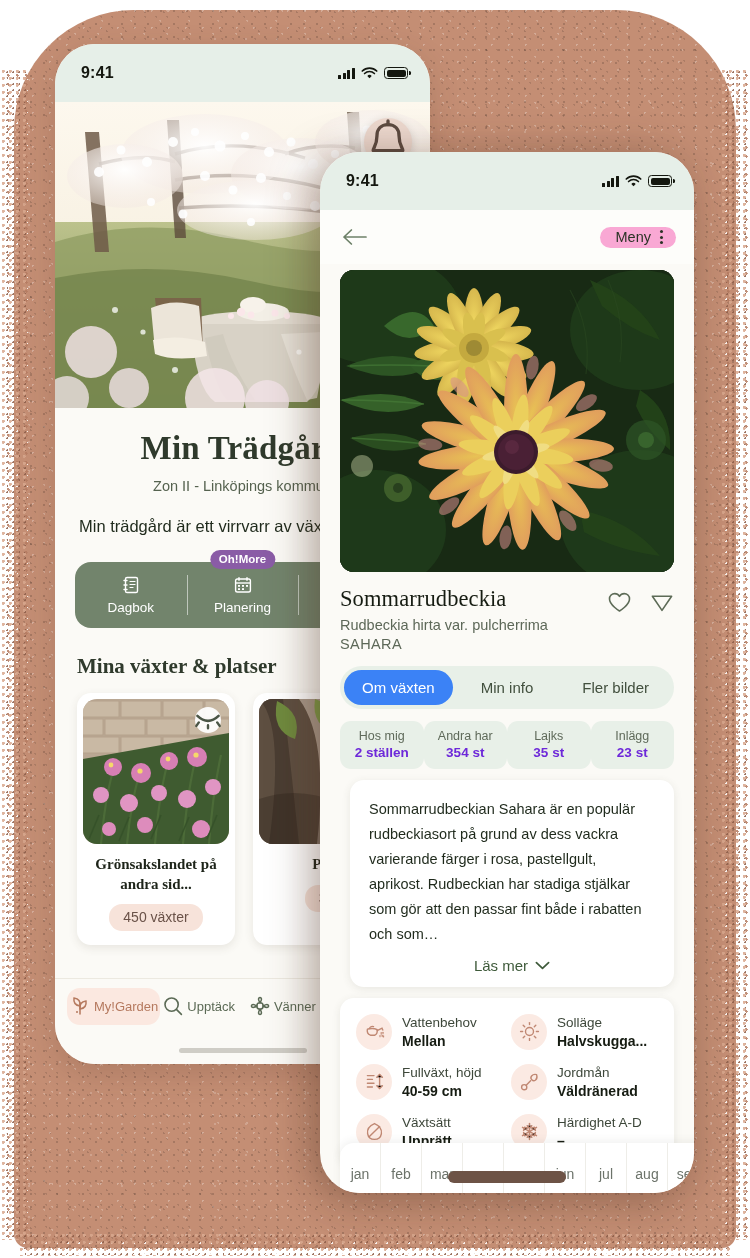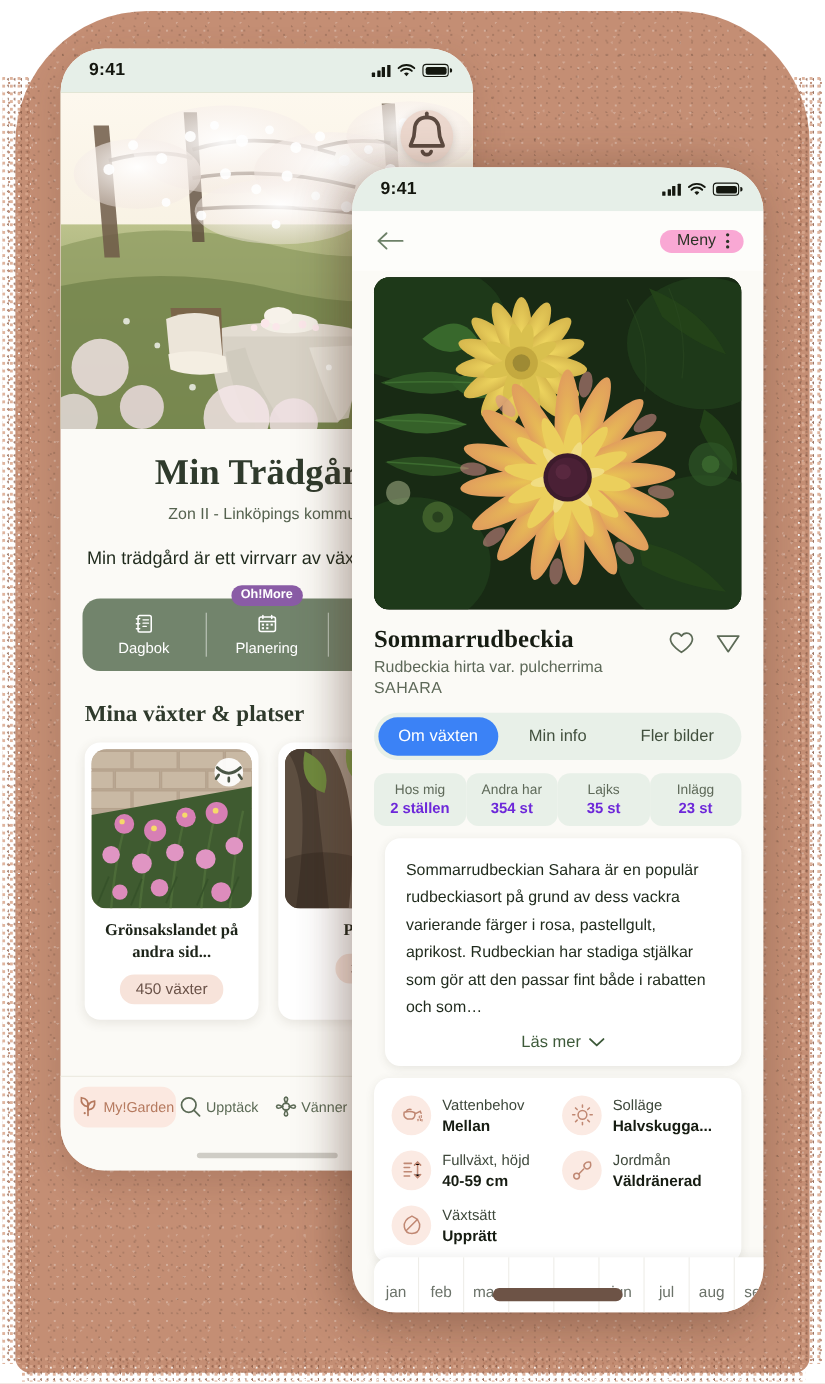--- a/index.html
+++ b/index.html
@@ -77,21 +77,21 @@
     top: 152px;
     width: 374px;
     height: 1041px;
     border-radius: 40px;
     box-shadow: -14px 0 40px rgba(80,50,35,.28), 0 14px 36px rgba(80,50,35,.20);
     z-index: 5;
   }
 
   
   .statusbar {
-    height: 40px;
+    height: 58px;
     background: #e6efe8;
     display: flex;
     align-items: center;
     justify-content: space-between;
     padding: 0 22px 0 26px;
   }
   .status-time {
     font-size: 16px;
     font-weight: bold;
     color: #14170f;
@@ -338,21 +338,21 @@
   .r-hero svg { display: block; width: 100%; height: 100%; }
 
   .plant-head {
     padding: 14px 20px 0 20px;
     display: flex;
     align-items: flex-start;
   }
   .plant-names { flex: 1; }
   .plant-title {
     font-family: "Liberation Serif", serif;
-    font-weight: bold;
+    font-weight: normal;
     font-size: 22.5px;
     color: #161c12;
     letter-spacing: .1px;
   }
   .plant-latin { font-size: 14.5px; color: #5d6858; margin-top: 5px; }
   .plant-cultivar { font-size: 14.5px; color: #5d6858; margin-top: 3px; letter-spacing: .4px; }
   .plant-actions { display: flex; gap: 18px; padding-top: 5px; }
   .plant-actions > span { cursor: pointer; }
 
   .seg-wrap {
@@ -1250,20 +1250,41 @@
           <path d="M10.5 2.6 Q18.4 6 17.4 12.6 Q16.4 18.4 10.5 18.4 Q4.6 18.4 3.6 12.6 Q2.6 6 10.5 2.6 Z" fill="none" stroke="#c08873" stroke-width="1.4"></path>
           <path d="M5.4 15.6 L15.6 5.4" stroke="#c08873" stroke-width="1.4" stroke-linecap="round"></path>
         </svg>
       </span>
       <span>
         <span class="attr-label" style="display:block">Växtsätt</span>
         <span class="attr-value" style="display:block">Upprätt</span>
       </span>
     </div>
 
+    <div class="attr">
+      <span class="attr-ico">
+        <svg width="21" height="21" viewBox="0 0 21 21">
+          <g stroke="#c08873" stroke-width="1.5" stroke-linecap="round">
+            <path d="M10.5 2.4 L10.5 18.6"></path>
+            <path d="M3.5 6.4 L17.5 14.6"></path>
+            <path d="M17.5 6.4 L3.5 14.6"></path>
+            <path d="M8.2 4.8 L10.5 7.1 L12.8 4.8"></path>
+            <path d="M8.2 16.2 L10.5 13.9 L12.8 16.2"></path>
+            <path d="M4.6 9.4 L5.6 6.4 L8.6 7"></path>
+            <path d="M16.4 11.6 L15.4 14.6 L12.4 14"></path>
+            <path d="M16.4 9.4 L15.4 6.4 L12.4 7"></path>
+            <path d="M4.6 11.6 L5.6 14.6 L8.6 14"></path>
+          </g>
+        </svg>
+      </span>
+      <span>
+        <span class="attr-label" style="display:block">Härdighet A-D</span>
+        <span class="attr-value" style="display:block">–</span>
+      </span>
+    </div>
   </div>
 
   <div class="month-card">
     <div class="month">jan</div>
     <div class="month">feb</div>
     <div class="month">mar</div>
     <div class="month">apr</div>
     <div class="month">may</div>
     <div class="month">jun</div>
     <div class="month">jul</div>

